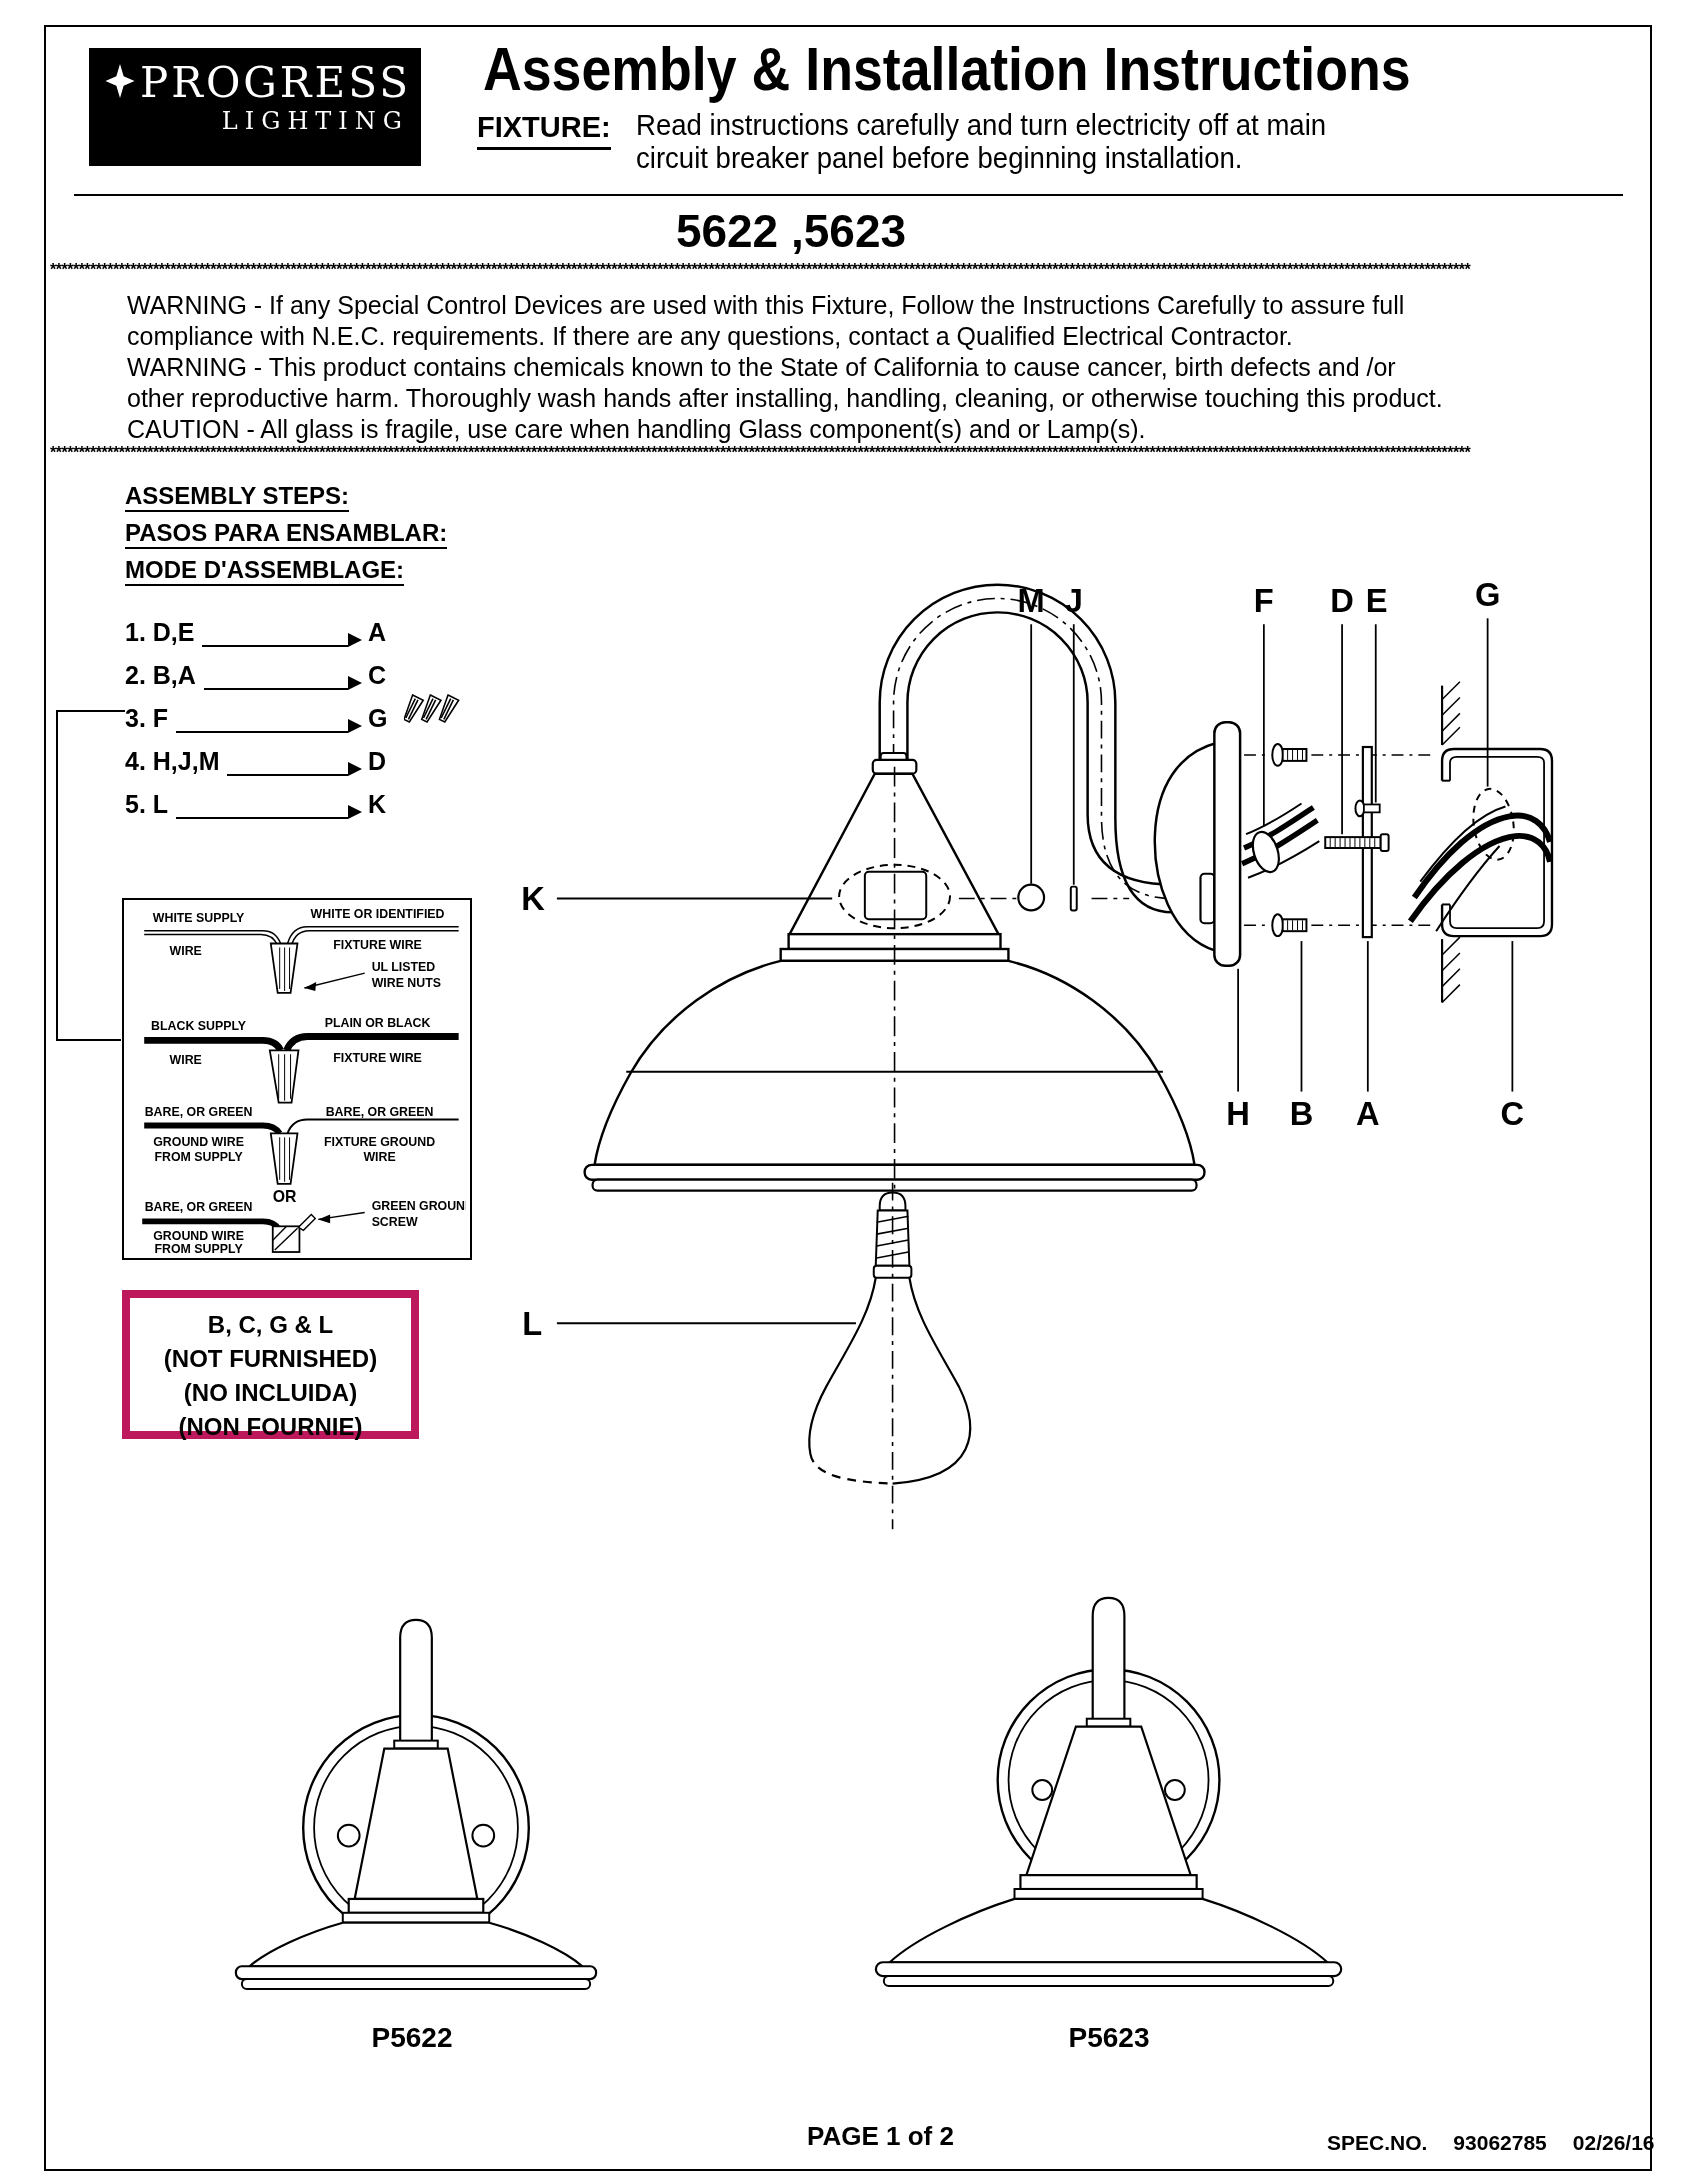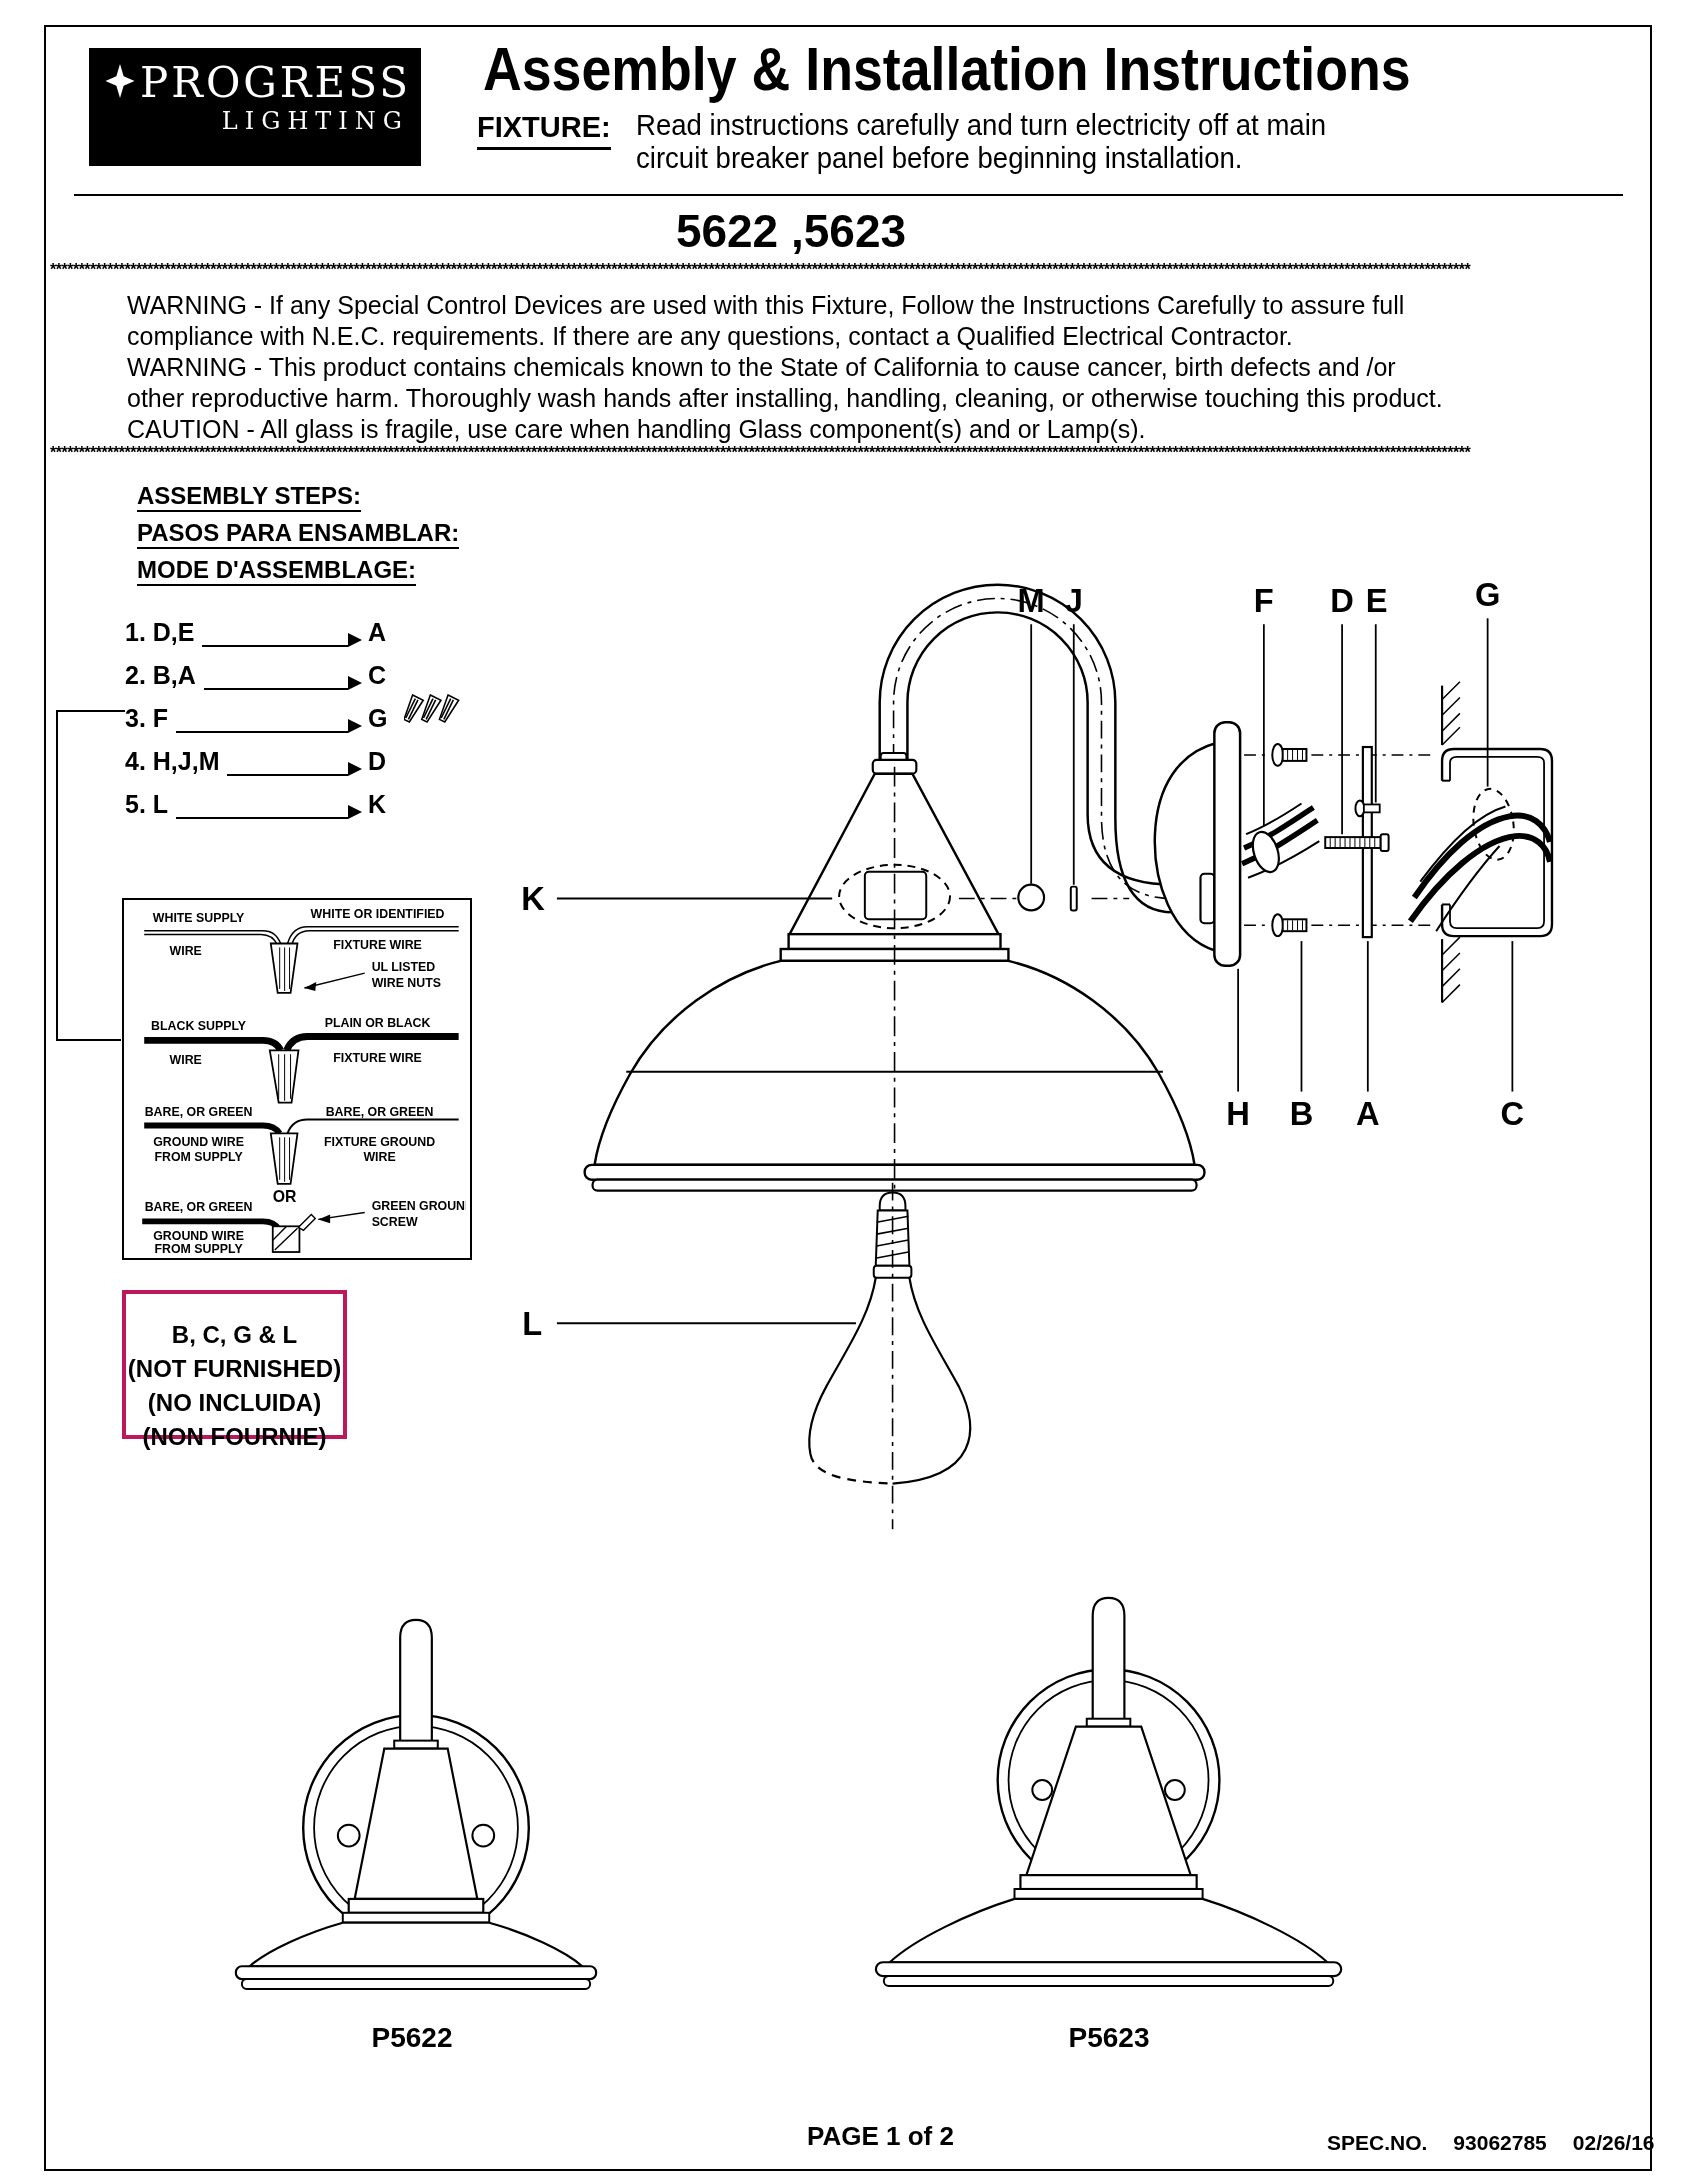--- a/index.html
+++ b/index.html
@@ -21,35 +21,35 @@
   .caution-text{left:636px;top:109px;font-size:29px;line-height:33px;white-space:nowrap;
                 transform:scaleX(0.95);transform-origin:left top;}
   .header-rule{left:74px;top:194px;width:1549px;height:2px;background:#000;}
   .model-title{left:0;top:204px;width:1582px;text-align:center;font-size:46px;font-weight:bold;}
   .star-sep{left:50px;width:1584px;height:20px;overflow:hidden;white-space:nowrap;
             font-size:16px;font-weight:bold;letter-spacing:-0.5px;}
   .sep1{top:261px;} .sep2{top:444px;}
   .warning-block{left:127px;top:290px;width:1485px;font-size:25px;line-height:31px;}
   
   .asm-heads{left:125px;top:477px;font-size:24px;font-weight:bold;line-height:37px;}
-  .asm-heads span{border-bottom:2.5px solid #000;padding-bottom:1px;margin-left:12px;}
+  .asm-heads span{border-bottom:2.5px solid #000;padding-bottom:1px;}
   .steps{left:125px;top:604px;width:269px;}
   .step-row{display:flex;align-items:flex-end;height:43px;}
   .step-from{font-size:25px;font-weight:bold;white-space:nowrap;}
   .step-line{flex:1;height:2.2px;background:#000;margin-left:8px;}
   .step-arrow{width:0;height:0;border-left:14px solid #000;
               border-top:7px solid transparent;border-bottom:7px solid transparent;margin-right:6px;}
   .step-to{font-size:25px;font-weight:bold;width:26px;}
   .nuts-icon{left:404px;top:690px;}
   .brk-v{left:56px;top:710px;width:2px;height:331px;background:#000;}
   .brk-h1{left:56px;top:710px;width:69px;height:2px;background:#000;}
   .brk-h2{left:56px;top:1039px;width:65px;height:2px;background:#000;}
   .wiring-box{left:122px;top:898px;width:346px;height:358px;border:2px solid #000;}
-  .nf-box{left:122px;top:1290px;width:225px;height:149px;border:4px solid #be185d;
-          text-align:center;font-size:24px;font-weight:bold;line-height:34px;padding-top:24px;box-sizing:border-box;}
+  .nf-box{left:122px;top:1290px;width:297px;height:149px;border:8px solid #be185d;
+          text-align:center;font-size:24px;font-weight:bold;line-height:34px;padding-top:10px;box-sizing:border-box;}
   
   .main-diagram{left:436px;top:549px;}
   .prod-left{left:228px;top:1602px;}
   .prod-right{left:866px;top:1582px;}
   .prod-caption{top:2022px;font-size:28px;font-weight:bold;transform:translateX(-50%);}
   .cap-left{left:412px;} .cap-right{left:1109px;}
   .footer-page{left:807px;top:2121px;font-size:26px;font-weight:bold;}
   .footer-spec{left:1327px;top:2131px;font-size:21px;font-weight:bold;display:flex;}
   .footer-spec span{margin-right:26px;} .footer-spec span:last-child{margin-right:0;}
   

